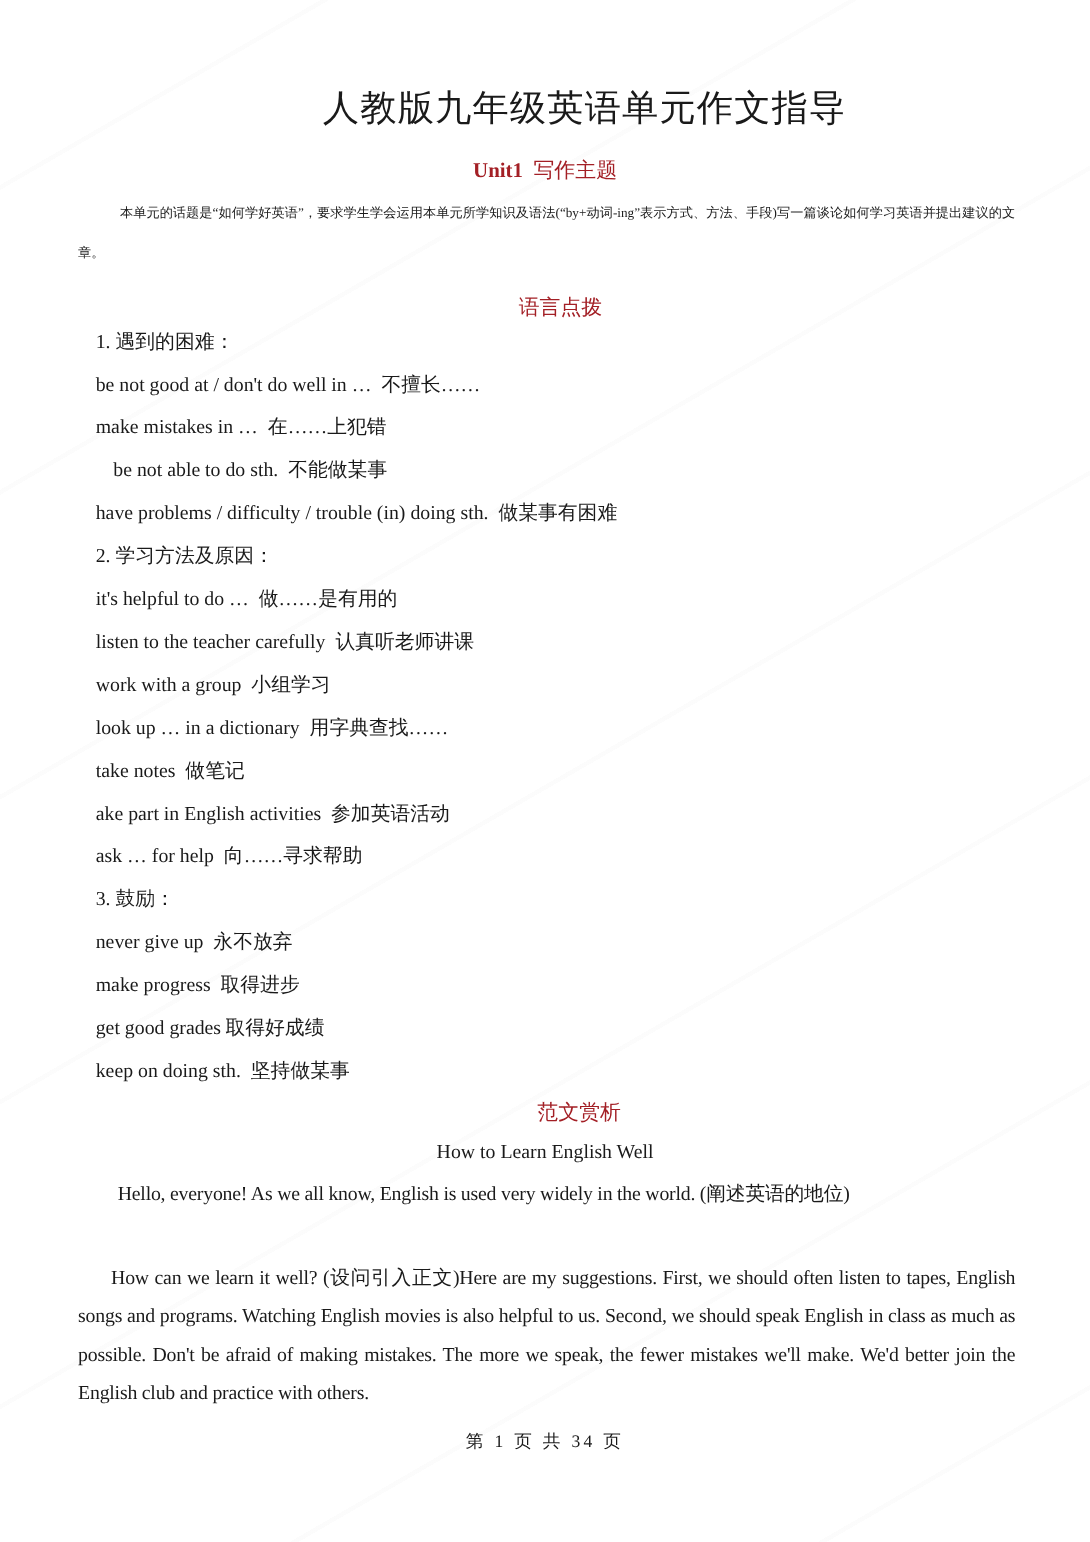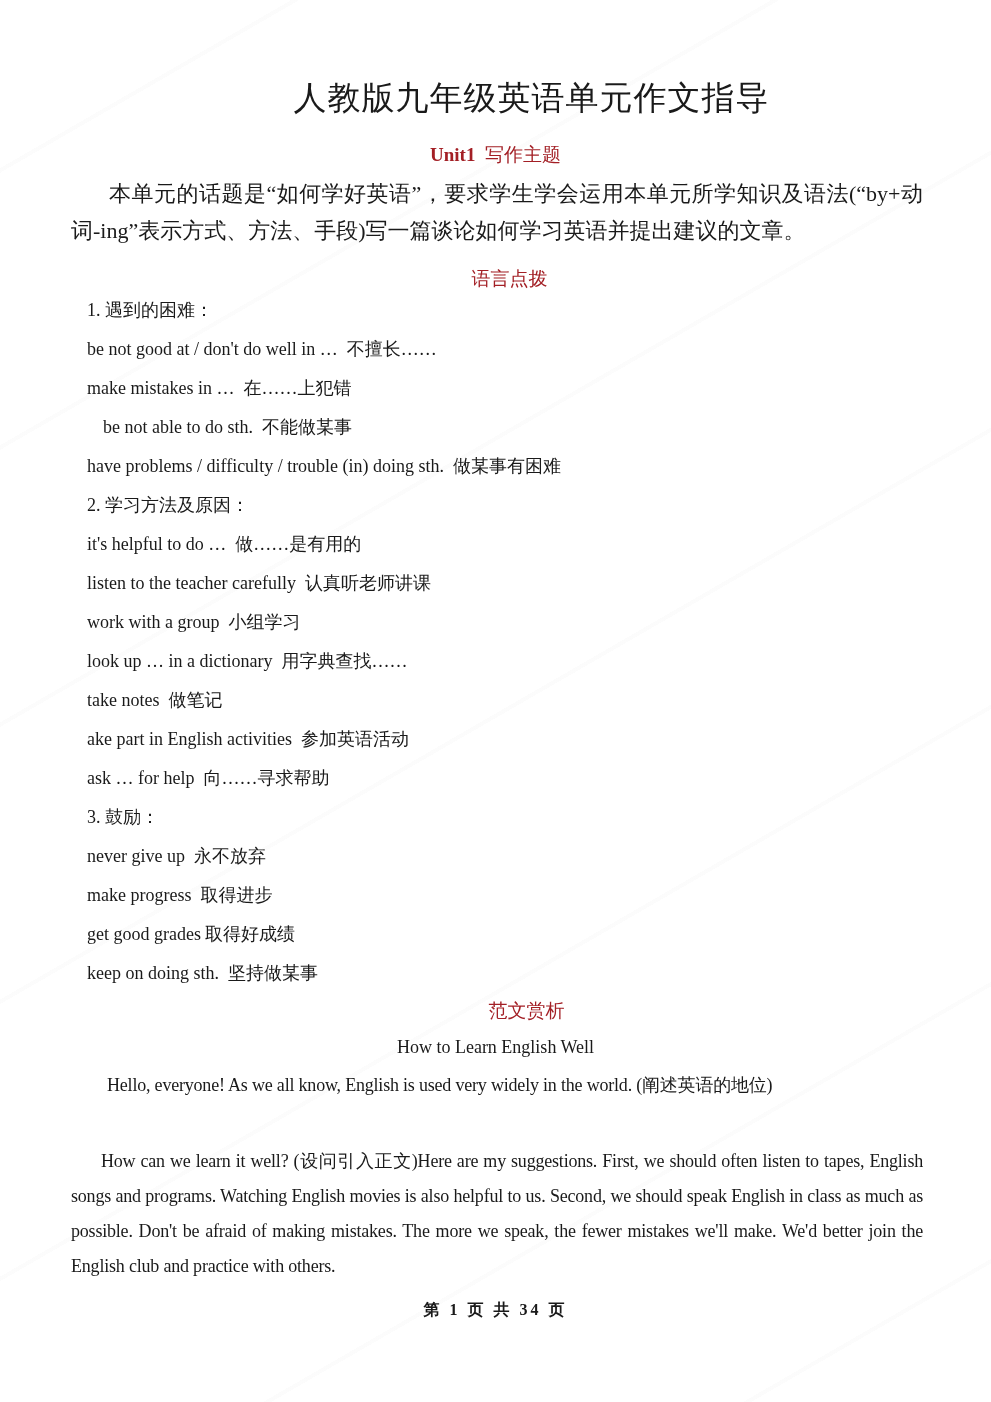--- a/index.html
+++ b/index.html
@@ -19,36 +19,36 @@
     font-family: "DejaVu Sans", "Liberation Sans", sans-serif;
     padding-left: 72px; box-sizing: border-box;
   }
   .red-heading {
     position: absolute; left: 0; width: 991px; text-align: center;
     color: #a31f25; font-size: 19px;
   }
   .red-heading .bold { font-weight: bold; }
   .para {
     position: absolute; left: 71px; width: 852px;
-    font-size: 22px; line-height: 37px; text-align: justify;
+    font-size: 12px; line-height: 37px; text-align: justify;
   }
   .line {
     position: absolute; left: 87px; font-size: 18px; white-space: nowrap;
   }
   .line .cn { margin-left: 9px; }
   .center-line {
     position: absolute; left: 0; width: 991px; text-align: center; font-size: 18px;
   }
   .essay {
     position: absolute; left: 71px; width: 852px;
     font-size: 18px; line-height: 35px; text-align: justify; letter-spacing: -0.2px;
   }
   .footer {
     position: absolute; left: 0; width: 991px; top: 1300px;
-    text-align: center; font-size: 16px; letter-spacing: 3px; font-weight: bold;
+    text-align: center; font-size: 16px; letter-spacing: 3px;
   }
 </style>
 </head>
 <body>
 
 <div class="watermark-layer"></div>
 
 <div class="title">人教版九年级英语单元作文指导</div>
 
 <div class="red-heading" style="top:142px;">

